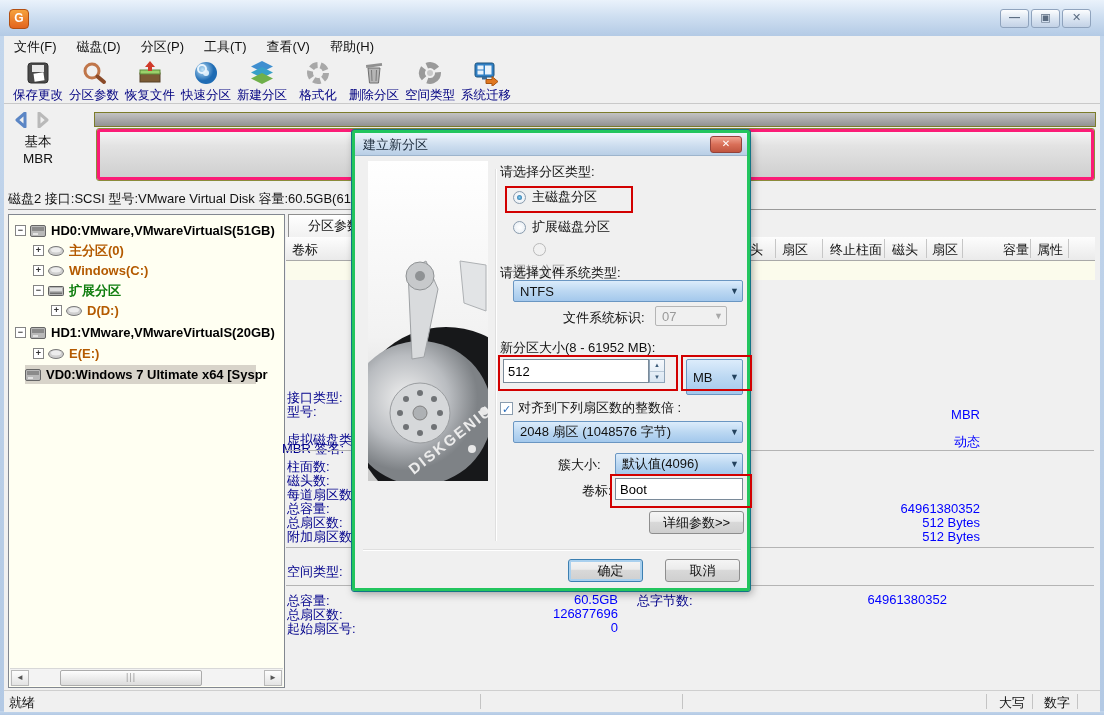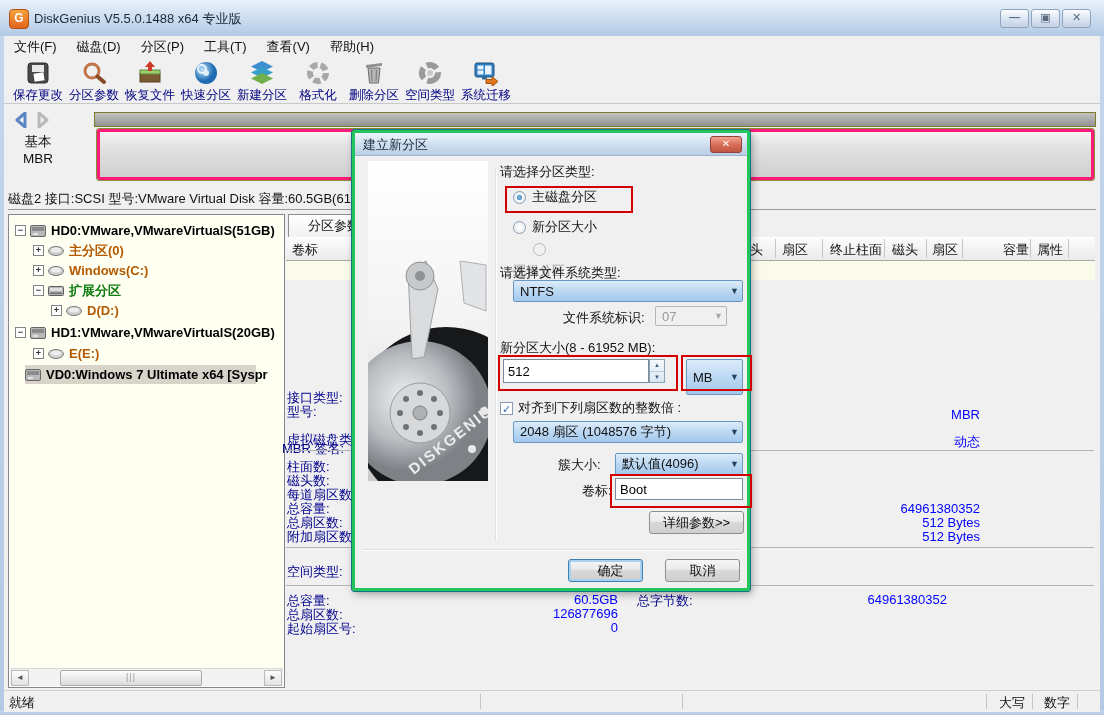--- a/index.html
+++ b/index.html
@@ -113,21 +113,20 @@
   .hrule{position:absolute;height:1px;background:#dfdfdf;border-bottom:1px solid #ffffff;}
   .annot{position:absolute;border:2px solid #d20000;z-index:60;pointer-events:none;}
 </style>
 </head>
 <body>
 
 <div id="app">
 
   <div class="titlebar">
     <div class="app-logo">G</div>
-    <div class="title-text">DiskGenius V5.5.0.1488 x64 专业版</div>
     <div class="winbtn" style="left:1000px;">—</div>
     <div class="winbtn" style="left:1031px;">▣</div>
     <div class="winbtn" style="left:1062px;">✕</div>
   </div>
   <div class="frame f-left"></div>
   <div class="frame f-right"></div>
   <div class="frame f-bottom"></div>
 
   <div class="menubar">
     <span class="menu-item">文件(F)</span>
@@ -452,21 +451,21 @@
     </div>
     <div class="vsep"></div>
 
     <div class="dtext" style="left:145px;top:30px;">请选择分区类型:</div>
     <div class="radiorow" style="left:158px;top:55px;">
       <span class="radio checked"></span>
       <span>主磁盘分区</span>
     </div>
     <div class="radiorow" style="left:158px;top:85px;">
       <span class="radio"></span>
-      <span>新分区大小</span>
+      <span>扩展磁盘分区</span>
     </div>
     <div class="radiorow dis-text" style="left:158px;top:110px;flex-direction:column;">
       <span class="radio disabled"></span>
       <span>逻辑分区</span>
     </div>
 
     <div class="dtext" style="left:145px;top:131px;">请选择文件系统类型:</div>
     <div class="combo" style="left:158px;top:147px;width:230px;">
       <span class="ctext">NTFS</span>
       <span class="carrow">▼</span>

